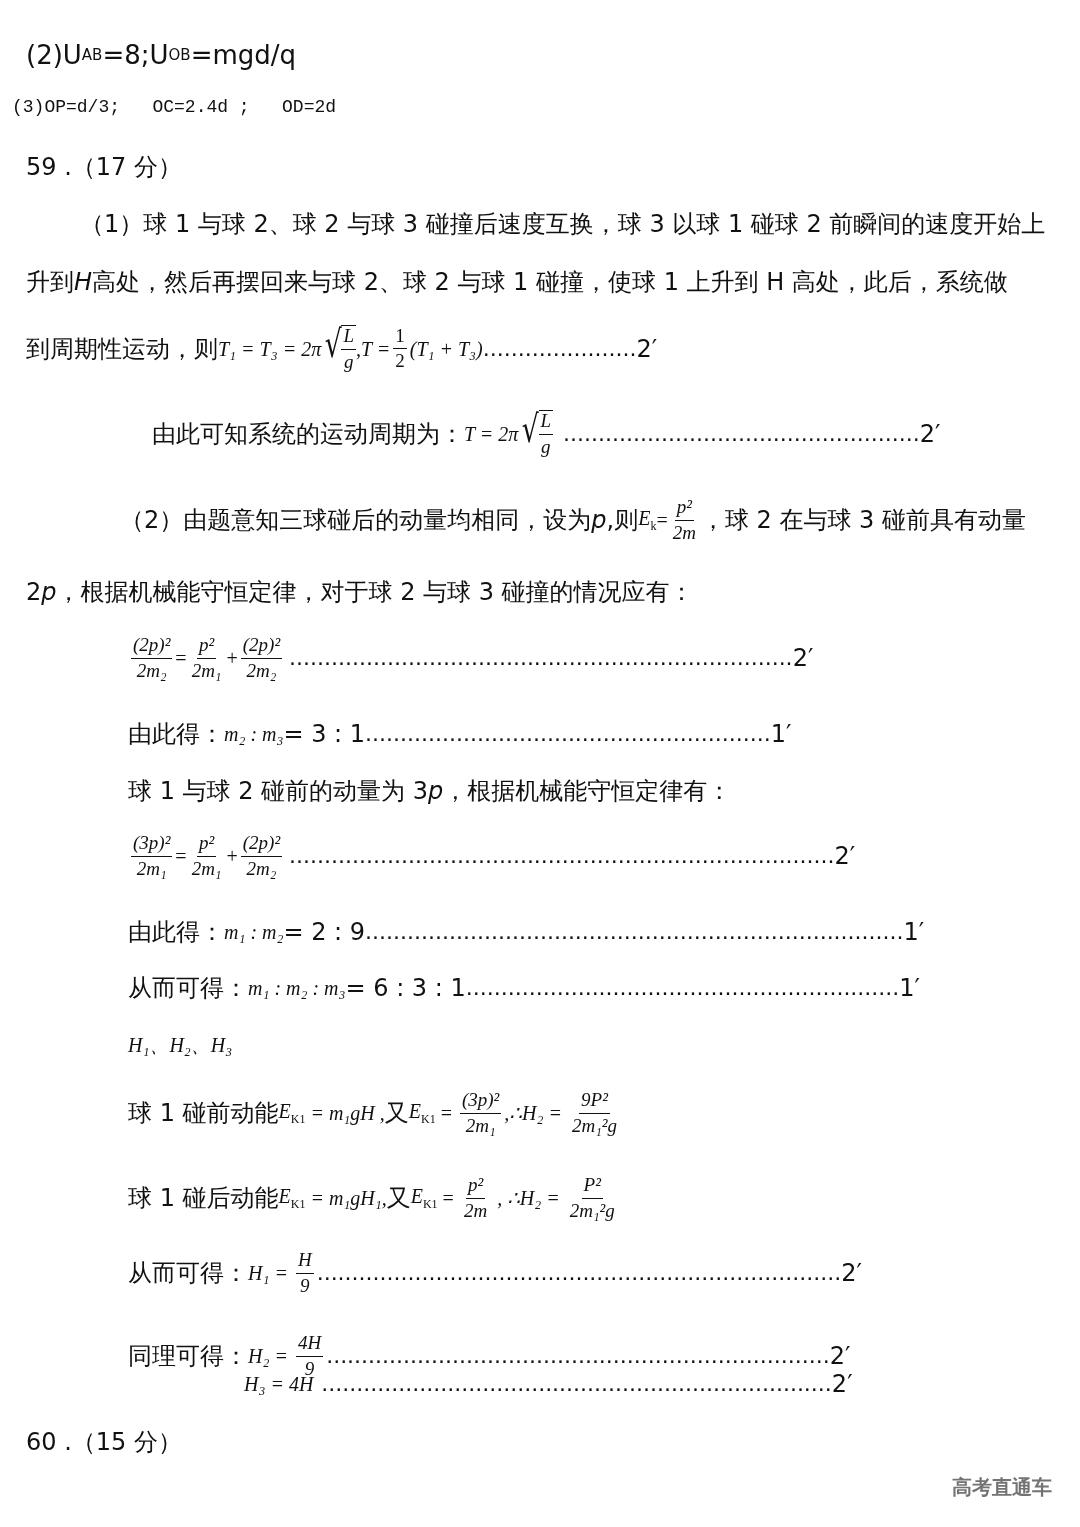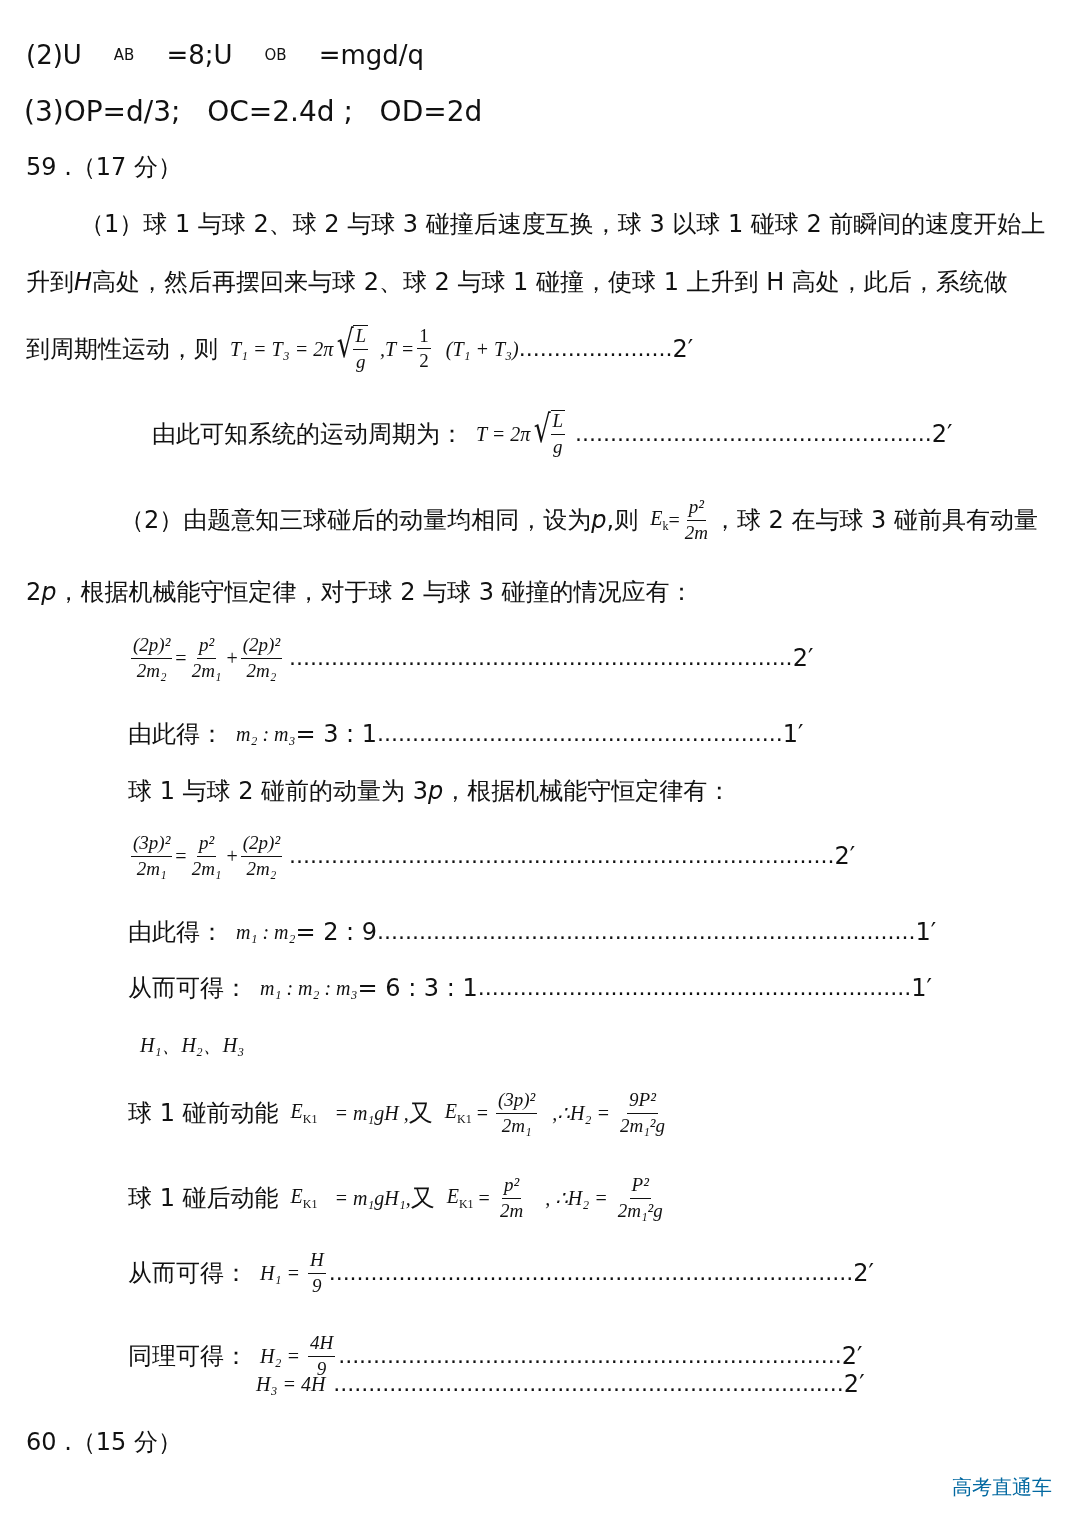--- a/index.html
+++ b/index.html
@@ -6,46 +6,46 @@
   body {
     width: 1080px; height: 1527px; position: relative; overflow: hidden;
     font-family: "DejaVu Sans", "Liberation Sans", sans-serif;
     color: #111111;
   }
   .line {
     position: absolute; white-space: nowrap;
     font-size: 24px; line-height: 1;
     display: flex; align-items: center;
   }
-  .m { font-family: "Liberation Serif", "DejaVu Serif", serif; font-style: italic; font-size: 20px; padding-left: 12px; }
+  .m { font-family: "Liberation Serif", "DejaVu Serif", serif; font-style: italic; font-size: 20px; }
   .mr { font-family: "Liberation Serif", "DejaVu Serif", serif; font-size: 20px; }
   .sub { font-size: 12px; vertical-align: -5px; font-style: normal; }
   .usub { font-size: 15px; vertical-align: -4px; }
   .frac { display: inline-flex; flex-direction: column; align-items: center; margin: 0 3px; vertical-align: middle; }
   .frac .num { padding: 0 2px 2px; border-bottom: 1px solid #111; font-family: "Liberation Serif", serif; font-size: 19px; line-height: 1.1; }
   .frac .den { padding: 2px 2px 0; font-family: "Liberation Serif", serif; font-size: 19px; line-height: 1.1; }
   .sqrt { display: inline-flex; align-items: stretch; vertical-align: middle; }
   .sqrt .rad { font-family: "DejaVu Sans", sans-serif; font-size: 38px; line-height: 1; transform: scaleX(0.7); margin-right: -4px; }
   .sqrt .inner { border-top: 1px solid #111; }
   .dots { flex: 0 0 auto; letter-spacing: 0px; font-size: 22px; color: #111; overflow: hidden; }
   .score { font-size: 24px; }
-  .watermark { position: absolute; right: 28px; top: 1474px; font-size: 20px; color: #0369a1; }
+  .watermark { position: absolute; right: 28px; top: 1474px; font-size: 20px; color: #737373; font-weight: bold; }
   .ital { font-style: italic; }
 </style>
 </head>
 <body>
 
-<div class="line" style="left:26px; top:42px; font-size:26px;gap:32px;">
+<div class="line" style="left:26px; top:42px; font-size:26px;">
   <span>(2)U</span>
     <span class="usub">AB</span>
     <span>=8;U</span>
     <span class="usub">OB</span>
     <span>=mgd/q</span>
 </div>
-<div class="line" style="left:24px; top:98px; font-size:28px; white-space:pre;">(3)OP=d/3;   OC=2.4d ;   OD=2d</div>
+<div class="line" style="left:12px; top:98px; font-size:18px; white-space:pre;font-family:Liberation Mono, monospace;">(3)OP=d/3;   OC=2.4d ;   OD=2d</div>
 
 <div class="line" style="left:26px; top:155px;">59 .（17 分）</div>
 
 <div class="line" style="left:80px; top:212px;text-align:center;">（1）球 1 与球 2、球 2 与球 3 碰撞后速度互换，球 3 以球 1 碰球 2 前瞬间的速度开始上</div>
 
 <div class="line" style="left:26px; top:270px;">
   <span>升到 </span>
     <span class="ital">H</span>
     <span> 高处，然后再摆回来与球 2、球 2 与球 1 碰撞，使球 1 上升到 H 高处，此后，系统做</span>
 </div>

